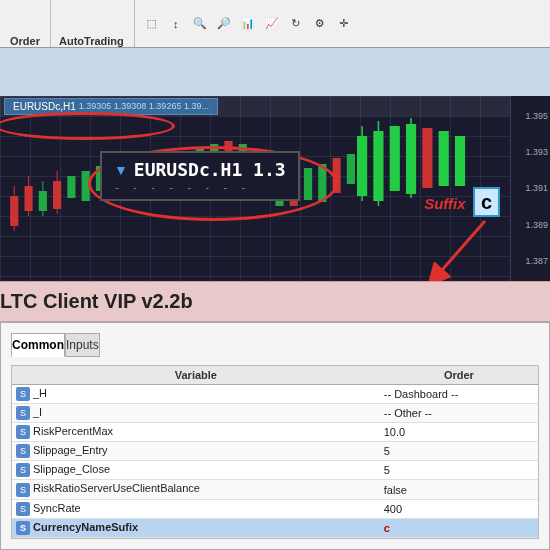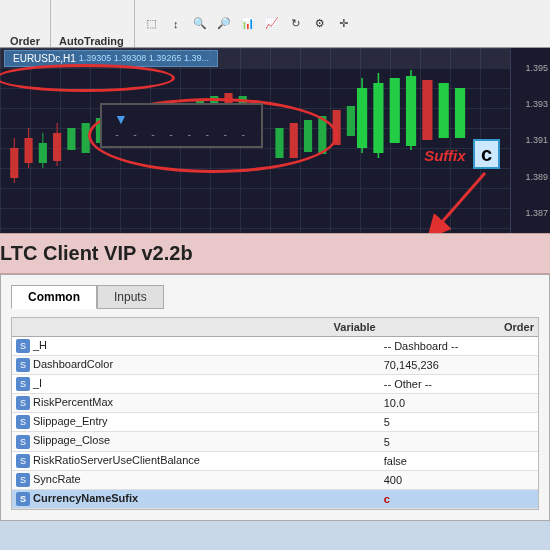--- a/index.html
+++ b/index.html
@@ -213,42 +213,42 @@
       padding: 10px;
     }
 
     
     .tab-row {
       display: flex;
       gap: 0;
       margin-bottom: 8px;
     }
     .tab {
-      padding: 4px 16px;
+      padding: 4px 0;
       border: 1px solid #aaa;
       cursor: pointer;
       font-size: 12px;
       background: #e0e0e0;
       color: #333;
     }
     .tab.active {
       background: #ffffff;
       border-bottom: 1px solid #ffffff;
       font-weight: bold;
       color: #000;
     }
 
     
     .params-table {
       width: 100%;
       border-collapse: collapse;
       font-size: 11px;
     }
     .params-table th {
-      text-align: right;
+      text-align: center;
       border-bottom: 1px solid #aaa;
       padding: 3px 4px;
       font-weight: bold;
       color: #333;
       background: #e8e8e8;
     }
     .params-table td {
       padding: 2px 4px;
       border-bottom: 1px solid #e0e0e0;
       color: #222;
@@ -306,21 +306,21 @@
       <button class="tb-btn">🔍</button>
       <button class="tb-btn">🔎</button>
       <button class="tb-btn">📊</button>
       <button class="tb-btn">📈</button>
       <button class="tb-btn">↻</button>
       <button class="tb-btn">⚙</button>
       <button class="tb-btn">✛</button>
     </div>
   </div>
 
-  <div class="chart-area chart-container" style="height:185px;">
+  <div class="chart-area chart-container" style="height:185px;margin-top:48px;">
 
     <div class="chart-tabs">
       <div class="chart-tab">
         <span>EURUSDc,H1</span>
         <span style="font-size:9px;color:#aaddff;">1.39305 1.39308 1.39265 1.39...</span>
       </div>
     </div>
 
     <div class="chart-grid"></div>
 
@@ -373,20 +373,21 @@
       <span class="price-label">1.391</span>
       <span class="price-label">1.389</span>
       <span class="price-label">1.387</span>
     </div>
 
     <div class="oval-annotation" style="top:16px;left:-5px;width:180px;height:28px;"></div>
 
     <div class="eurusd-box">
       <div class="eurusd-box-inner">
         <span class="eurusd-arrow">▼</span>
+        <span class="eurusd-text">EURUSDc.H1 1.3</span>
       </div>
       <div class="eurusd-dashes">- - - - - - - -</div>
     </div>
 
     <div class="oval-eurusd" style="top:50px;left:88px;width:250px;height:75px;"></div>
 
     <div class="suffix-label" style="top:95px;right:50px;">
       <span class="suffix-text">Suffix</span>
       <span class="suffix-c">c</span>
     </div>
@@ -424,24 +425,20 @@
             <th>Variable</th>
             <th>Order</th>
           </tr>
         </thead>
         <tbody id="table-body">
         <tr>
               <td><span class="row-icon">S</span>_H</td>
               <td>-- Dashboard --</td>
             </tr>
             <tr>
-              <td><span class="row-icon">S</span>DashboardColor</td>
-              <td>70,145,236</td>
-            </tr>
-            <tr>
               <td><span class="row-icon">S</span>_I</td>
               <td>-- Other --</td>
             </tr>
             <tr>
               <td><span class="row-icon">S</span>RiskPercentMax</td>
               <td>10.0</td>
             </tr>
             <tr>
               <td><span class="row-icon">S</span>Slippage_Entry</td>
               <td>5</td>

